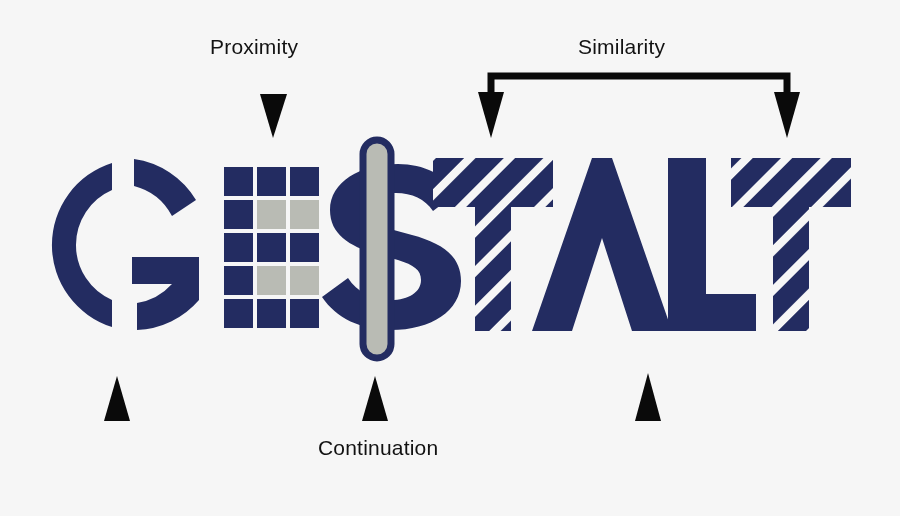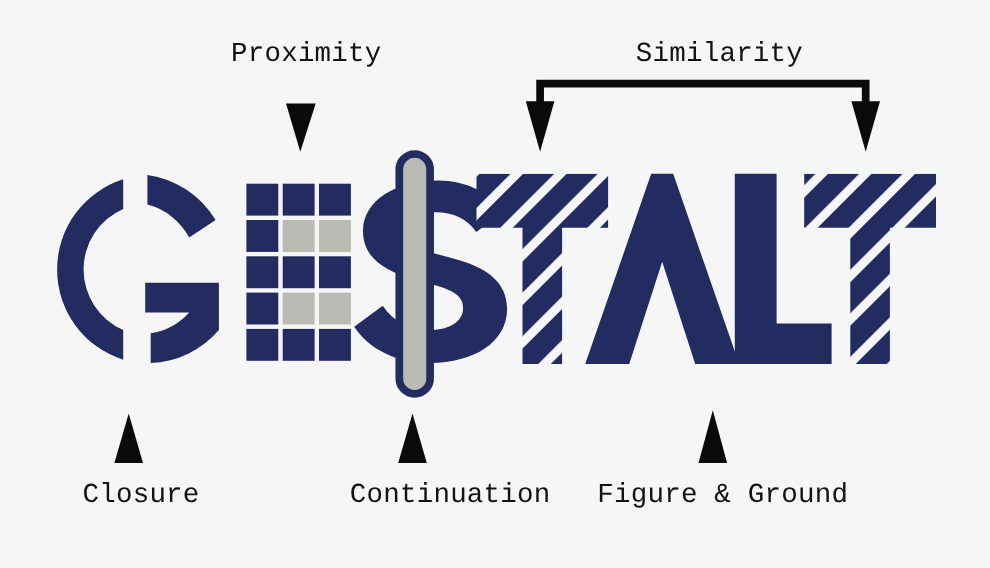--- a/index.html
+++ b/index.html
@@ -24,25 +24,25 @@
   #scene {
     position: absolute;
     left: 0;
     top: 0;
     width: 900px;
     height: 516px;
     display: block;
   }
   .lbl {
     position: absolute;
-    font-family: Liberation Mono, monospace;
+    font-family: Liberation Sans, sans-serif;
     color: #121212;
     white-space: nowrap;
     line-height: 1;
-    font-size: 25px;
+    font-size: 21px;
     letter-spacing: 0.2px;
   }
   .lbl-proximity  { left: 210px; top: 36px; }
   .lbl-similarity { left: 578px; top: 36px; }
   .lbl-closure    { left: 75px;  top: 437px; }
   .lbl-continuation { left: 293px; top: 437px; margin-left: 25px; }
   .lbl-figure     { left: 543px; top: 437px; }
 </style>
 </head>
 <body>
@@ -164,19 +164,17 @@
 
     <polygon points="117,376 130,421 104,421" fill="#0a0a0a"></polygon>
     <polygon points="375,376 388,421 362,421" fill="#0a0a0a"></polygon>
     <polygon points="648,373 661,421 635,421" fill="#0a0a0a"></polygon>
   </svg>
 
   <div class="lbl lbl-proximity">Proximity</div>
 
   <div class="lbl lbl-similarity">Similarity</div>
 
-  <div class="lbl lbl-closure">Closure</div>
 
   <div class="lbl lbl-continuation">Continuation</div>
 
-  <div class="lbl lbl-figure">Figure &amp; Ground</div>
 
 </div>
 
 </body></html>

